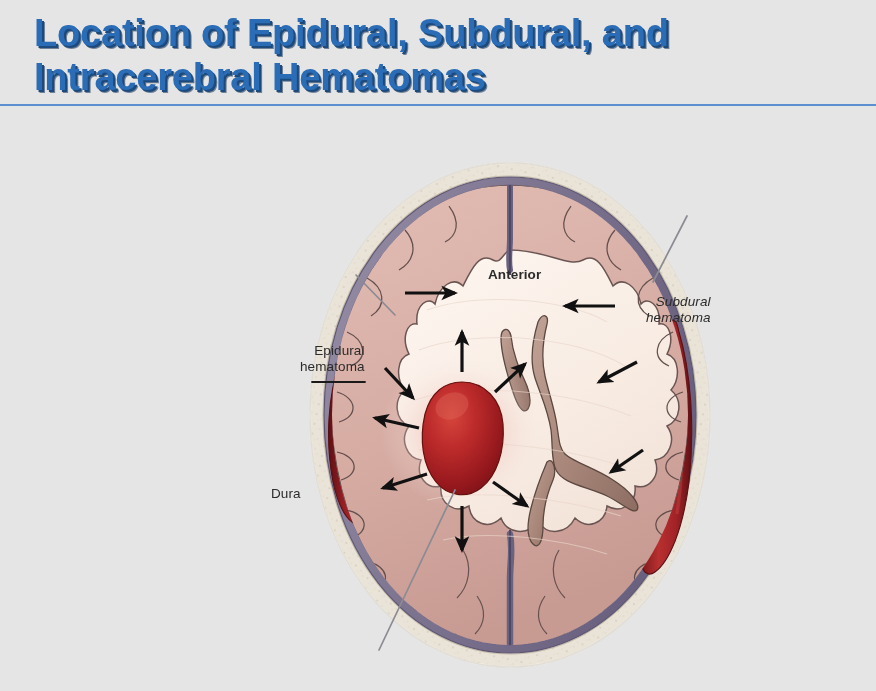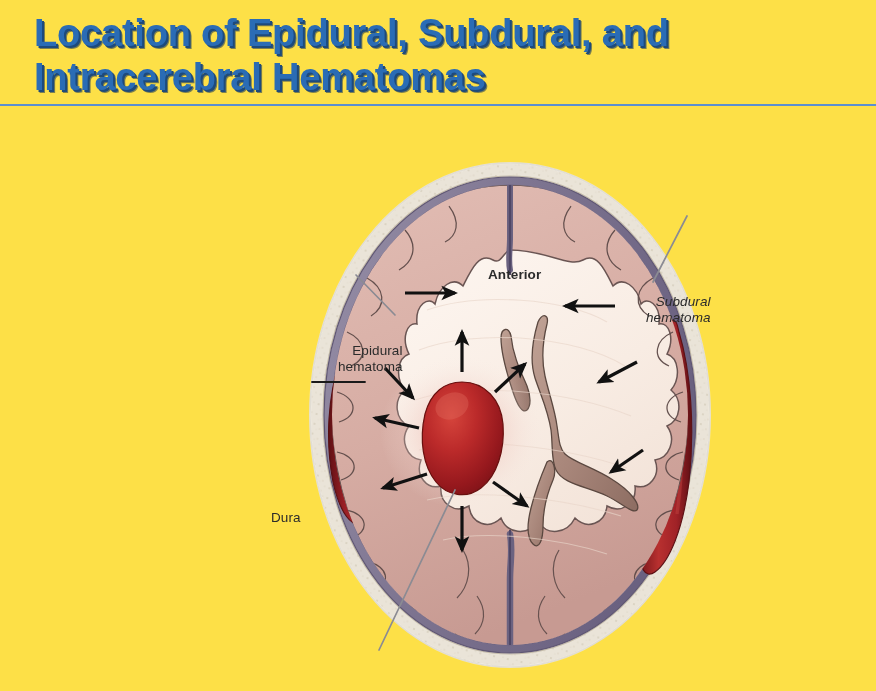--- a/index.html
+++ b/index.html
@@ -4,21 +4,21 @@
 <title>Hematoma Location Slide</title>
 <style>
   html,body{margin:0;padding:0;}
   body{
     width:876px;height:691px;
     background:#ffffff;
     font-family:"Liberation Sans","DejaVu Sans",sans-serif;
     overflow:hidden;
     position:relative;
   }
-  #slide{position:relative;width:876px;height:691px;background:#fde047;}
+  #slide{position:relative;width:876px;height:691px;background:#e5e5e5;}
 
   
   #title-block{
     position:absolute;left:0;top:0;width:876px;height:107px;
     box-sizing:border-box;
   }
   #slide-title{
     position:absolute;left:34px;top:11px;width:820px;
     font-size:38px;font-weight:bold;line-height:1.16;
     color:#2a6cb5;
@@ -42,22 +42,22 @@
     position:absolute;
     font-size:13.5px;
     color:#2b2b2b;
     line-height:1.22;
     white-space:pre-line;
     letter-spacing:0.1px;
   }
   .lbl.bold{font-weight:bold;}
   #lbl-anterior{left:481px;top:157px;}
   #lbl-subdural{left:639px;top:184px;font-style:italic;}
-  #lbl-epidural{left:293px;top:233px;margin-left:38px;}
-  #lbl-dura{left:264px;top:376px;margin-top:24px;}
+  #lbl-epidural{left:293px;top:233px;}
+  #lbl-dura{left:264px;top:376px;}
 </style>
 </head>
 <body>
 
 <div id="slide">
 
   <div id="title-block">
     <div id="slide-title">Location of Epidural, Subdural, and
 Intracerebral Hematomas</div>
     <div id="title-rule"></div>

